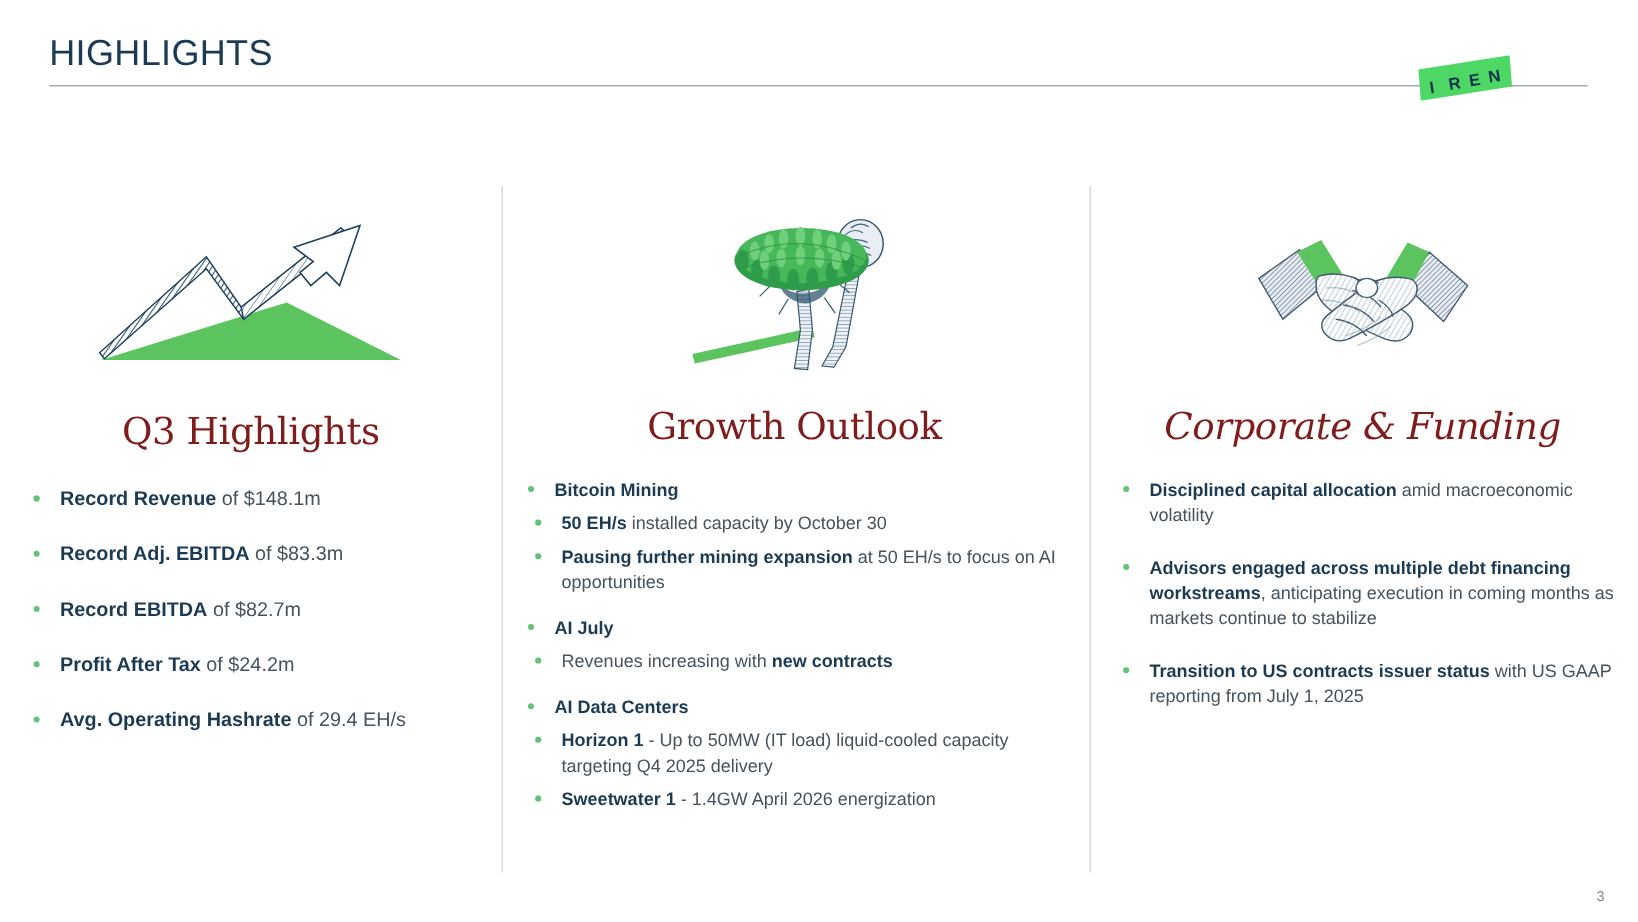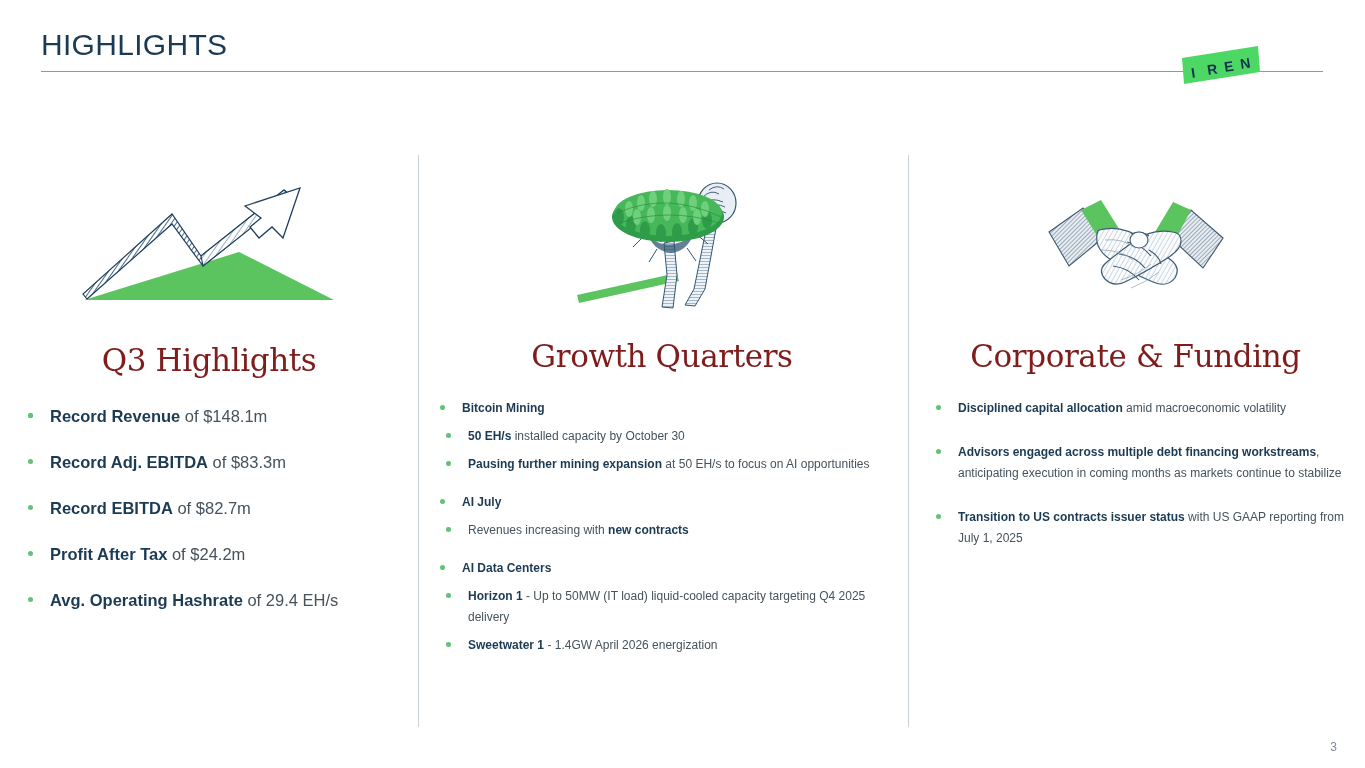--- a/index.html
+++ b/index.html
@@ -97,36 +97,36 @@
   .col-heading {
     text-align: center;
     font-family: "DejaVu Serif", serif;
     font-weight: 400;
     font-size: 31px;
     color: #7f1d1d;
     letter-spacing: -0.4px;
     margin-top: 28px;
   }
   .col-1 .col-heading { margin-top: 32px; }
-  .col-3 .col-heading { margin-top: 28px; }
+  .col-3 .col-heading { margin-top: 28px; font-style: italic; }
 
   
   ul.bullets {
     list-style: none;
     margin-top: 22px;
   }
   .col-1 ul.bullets { margin-top: 28px; }
   .col-2 ul.bullets { margin-top: 24px; }
   .col-3 ul.bullets { margin-top: 24px; }
 
   li.bullet {
     position: relative;
     padding-left: 32px;
     color: #46525c;
-    font-size: 12px;
+    font-size: 15px;
     line-height: 21px;
   }
 
   li.bullet > .dot {
     position: absolute;
     left: 10px;
     top: 7px;
     width: 5px;
     height: 5px;
     border-radius: 50%;
@@ -274,21 +274,21 @@
           <ellipse cx="100" cy="48" rx="4" ry="8"></ellipse>
             <ellipse cx="116" cy="50" rx="4" ry="8"></ellipse>
           <ellipse cx="130" cy="52" rx="4" ry="8"></ellipse>
         </g>
         <g stroke="#2a8a42" stroke-width="0.8" fill="none" opacity="0.8">
           <path d="M50,48 q50,-22 104,4"></path>
           <path d="M52,58 q50,-16 100,0"></path>
         </g>
       </svg>
     </div>
-    <div class="col-heading">Growth Quarters</div>
+    <div class="col-heading">Growth Outlook</div>
     <ul class="bullets">
         <li class="bullet grp"><span class="dot"></span><b>Bitcoin Mining</b></li>
         <li class="bullet sub"><span class="dot"></span><b>50 EH/s</b><span> installed capacity by October 30</span></li>
         <li class="bullet sub"><span class="dot"></span><b>Pausing further mining expansion</b><span> at 50 EH/s to focus on AI opportunities</span></li>
         <li class="bullet grp"><span class="dot"></span><b>AI July</b></li>
         <li class="bullet sub"><span class="dot"></span><span>Revenues increasing with </span><b>new contracts</b></li>
         <li class="bullet grp"><span class="dot"></span><b>AI Data Centers</b></li>
         <li class="bullet sub"><span class="dot"></span><b>Horizon 1</b><span> - Up to 50MW (IT load) liquid-cooled capacity targeting Q4 2025 delivery</span></li>
         <li class="bullet sub"><span class="dot"></span><b>Sweetwater 1</b><span> - 1.4GW April 2026 energization</span></li>
       </ul>

